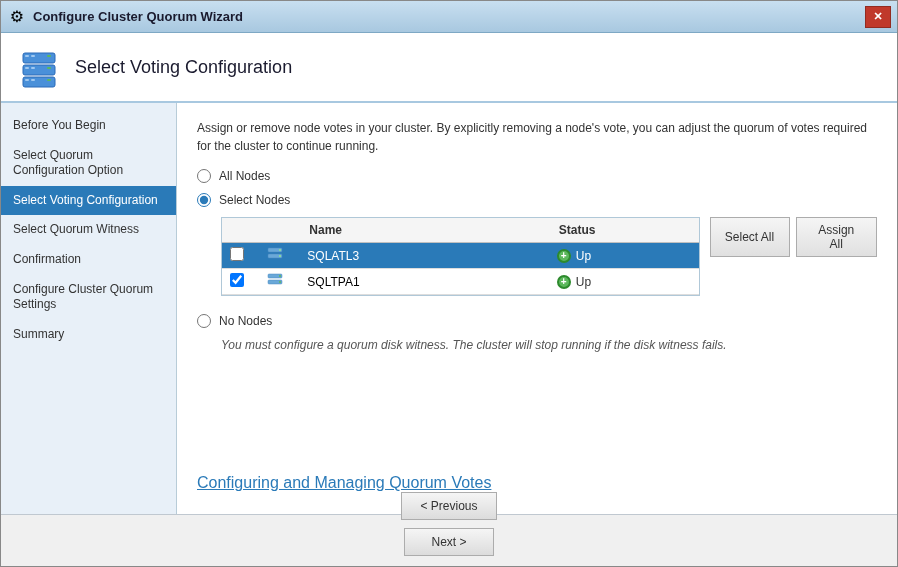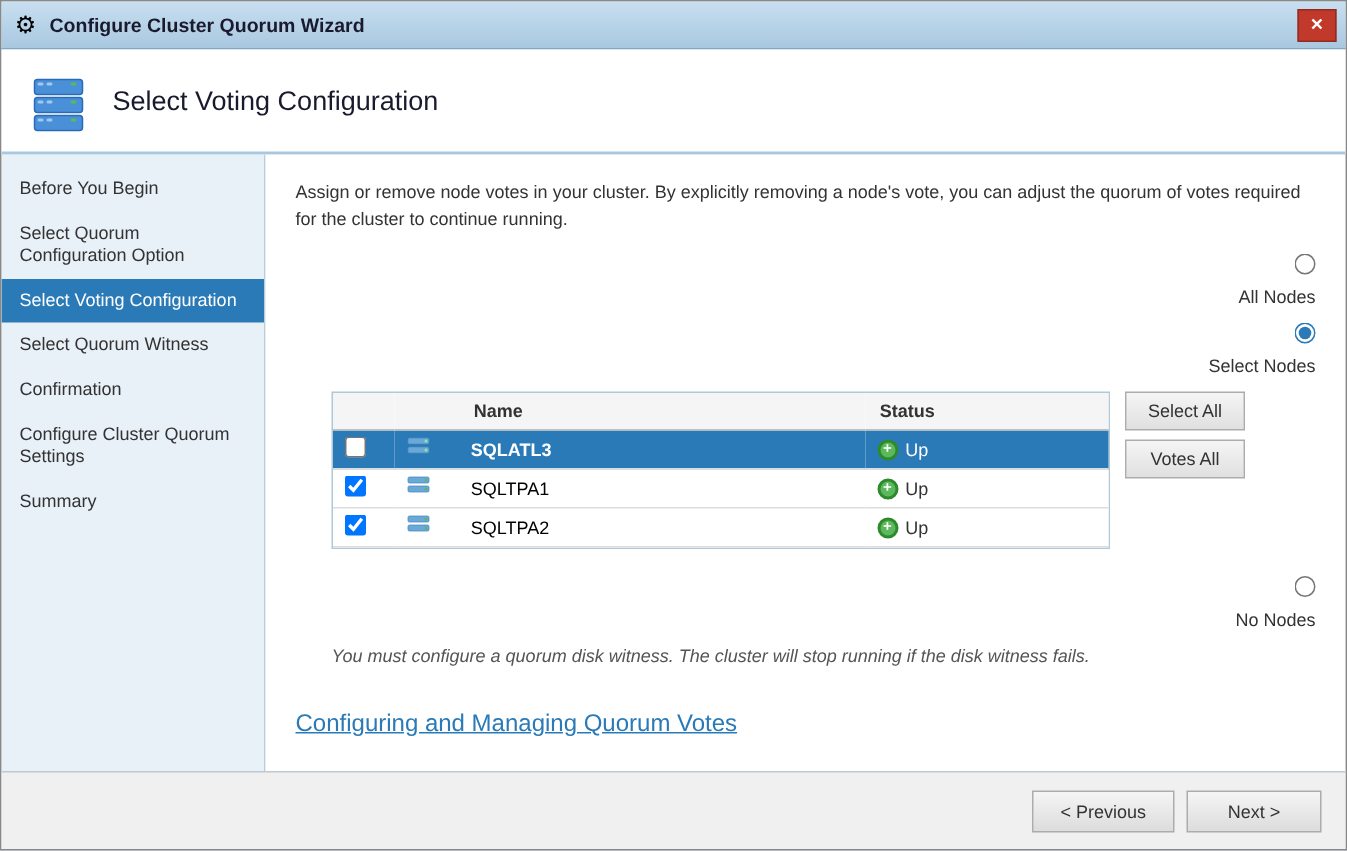--- a/index.html
+++ b/index.html
@@ -131,43 +131,42 @@
 
     .description-text {
       font-size: 12px;
       color: #333;
       line-height: 1.5;
       margin-bottom: 14px;
     }
 
     .radio-option {
       display: flex;
-      align-items: flex-end;
+      align-items: center;
       gap: 8px;
       margin-bottom: 10px;
       cursor: pointer;
-      flex-direction: column;
     }
     .radio-option input[type="radio"] {
       width: 14px;
       height: 14px;
       cursor: pointer;
       accent-color: #2a7ab8;
     }
     .radio-label {
       font-size: 12px;
       color: #333;
     }
 
     
     .node-table-container {
       border: 1px solid #b0c8d8;
       margin-left: 24px;
       margin-bottom: 14px;
-      width: 519px;
+      width: 480px;
     }
     .node-table {
       width: 100%;
       border-collapse: collapse;
     }
     .node-table thead tr {
       background: #f5f5f5;
       border-bottom: 1px solid #c0c0c0;
     }
     .node-table th {
@@ -232,21 +231,21 @@
     .status-text-white {
       color: white;
     }
     .status-text-dark {
       color: #333;
     }
 
     
     .table-buttons {
       display: flex;
-      flex-direction: column;
+      flex-direction: row;
       gap: 6px;
       margin-left: 10px;
       padding-top: 0;
     }
     .btn-secondary {
       padding: 5px 14px;
       background: linear-gradient(to bottom, #f5f5f5, #e0e0e0);
       border: 1px solid #acacac;
       cursor: pointer;
       font-size: 12px;
@@ -287,20 +286,21 @@
     
     .wizard-footer {
       background: #f0f0f0;
       border-top: 1px solid #c0c8d0;
       padding: 10px 16px;
       display: flex;
       justify-content: flex-end;
       align-items: center;
       gap: 8px;
       height: 52px;
+      flex-direction: column;
     }
     .btn-footer {
       padding: 6px 18px;
       background: linear-gradient(to bottom, #f5f5f5, #dcdcdc);
       border: 1px solid #acacac;
       cursor: pointer;
       font-size: 12px;
       color: #333;
       min-width: 90px;
     }
@@ -392,21 +392,21 @@
                 <td class="cell-icon">
                   <span>
                     <svg width="16" height="14" viewBox="0 0 16 14" xmlns="http://www.w3.org/2000/svg">
                       <rect x="1" y="1" width="14" height="4" rx="1" fill="#6aa8d8" stroke="#4a88c0" stroke-width="0.5"></rect>
                       <rect x="1" y="7" width="14" height="4" rx="1" fill="#6aa8d8" stroke="#4a88c0" stroke-width="0.5"></rect>
                       <circle cx="13" cy="3" r="1" fill="#90e890"></circle>
                       <circle cx="13" cy="9" r="1" fill="#90e890"></circle>
                     </svg>
                   </span>
                 </td>
-                <td class="cell-name" style="color:white;font-weight:700;">SQLATL3</td>
+                <td class="cell-name" style="color:white;font-weight:400;">SQLATL3</td>
                 <td class="cell-status">
                   <div class="status-up">
                     <div class="status-circle"></div>
                     <span class="status-text-white">Up</span>
                   </div>
                 </td>
               </tr>
 
               <tr>
                 <td class="cell-checkbox">
@@ -424,49 +424,27 @@
                 </td>
                 <td class="cell-name">SQLTPA1</td>
                 <td class="cell-status">
                   <div class="status-up">
                     <div class="status-circle"></div>
                     <span class="status-text-dark">Up</span>
                   </div>
                 </td>
               </tr>
 
-              <tr>
-                <td class="cell-checkbox">
-                  <input type="checkbox" checked="" style="">
-                </td>
-                <td class="cell-icon">
-                  <span>
-                    <svg width="16" height="14" viewBox="0 0 16 14" xmlns="http://www.w3.org/2000/svg">
-                      <rect x="1" y="1" width="14" height="4" rx="1" fill="#6aa8d8" stroke="#4a88c0" stroke-width="0.5"></rect>
-                      <rect x="1" y="7" width="14" height="4" rx="1" fill="#6aa8d8" stroke="#4a88c0" stroke-width="0.5"></rect>
-                      <circle cx="13" cy="3" r="1" fill="#5cb85c"></circle>
-                      <circle cx="13" cy="9" r="1" fill="#5cb85c"></circle>
-                    </svg>
-                  </span>
-                </td>
-                <td class="cell-name">SQLTPA2</td>
-                <td class="cell-status">
-                  <div class="status-up">
-                    <div class="status-circle"></div>
-                    <span class="status-text-dark">Up</span>
-                  </div>
-                </td>
-              </tr>
             </tbody>
           </table>
         </div>
 
         <div class="table-buttons">
           <button class="btn-secondary">Select All</button>
-          <button class="btn-secondary">Votes All</button>
+          <button class="btn-secondary">Assign All</button>
         </div>
       </div>
 
       <div class="no-nodes-section">
         <label class="radio-option">
           <input type="radio" name="node-selection" style="">
           <span class="radio-label">No Nodes</span>
         </label>
         <p class="no-nodes-desc">You must configure a quorum disk witness. The cluster will stop running if the disk witness fails.</p>
       </div>

